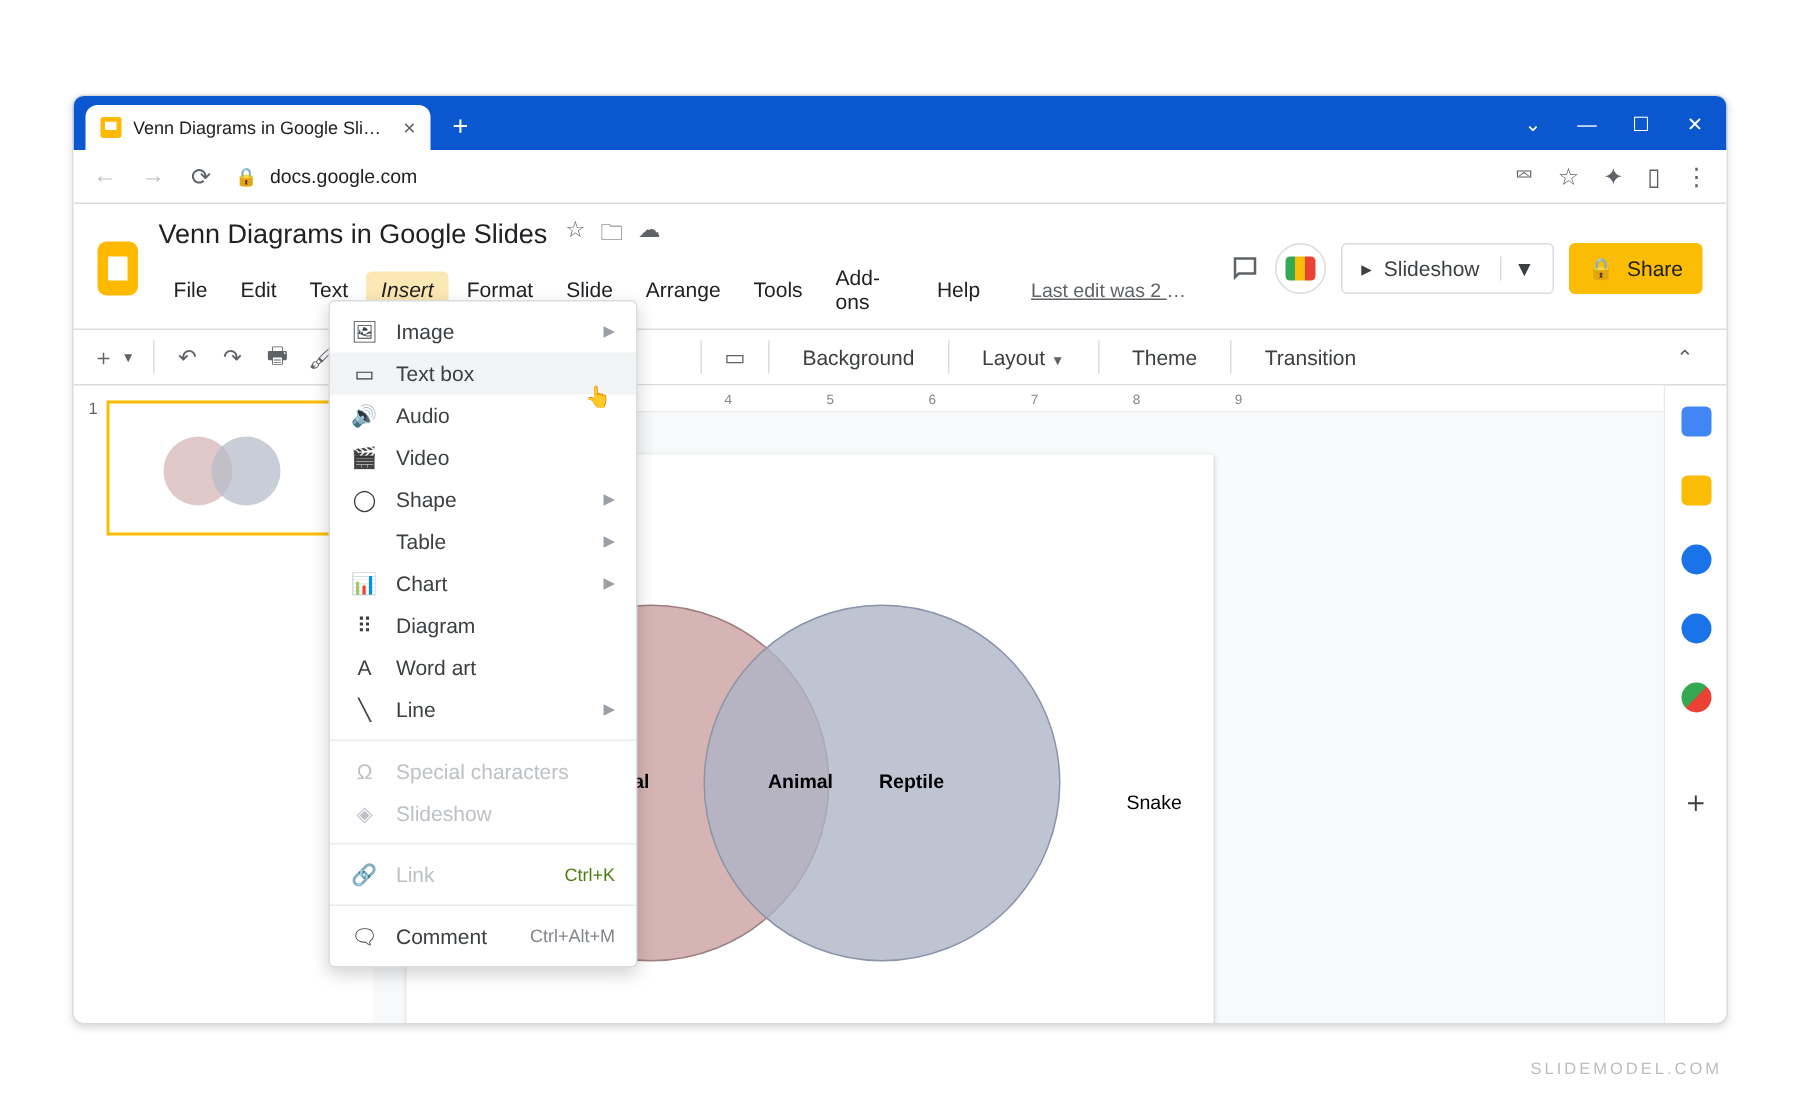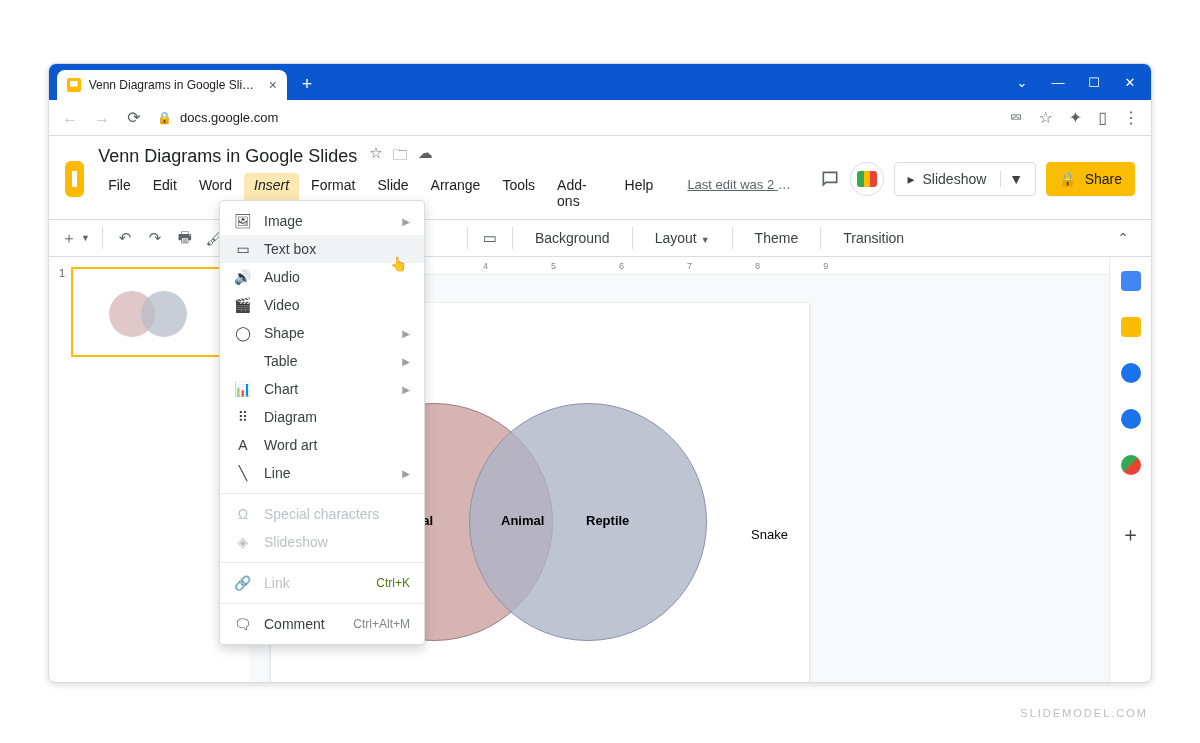--- a/index.html
+++ b/index.html
@@ -44,21 +44,21 @@
   .header-right{ margin-left:auto; display:flex; align-items:center; gap:10px;}
   .hdr-btn{ height:34px; display:flex; align-items:center; gap:8px; padding:0 12px; border:1px solid #dadce0; border-radius:4px; font-size:14px; color:#3c4043; background:#fff;}
   .hdr-btn.share{ background:#fbbc04; border-color:#fbbc04; font-weight:500; color:#202124;}
   .hdr-btn.slideshow{ padding-right:4px;}
   .slideshow .caret{ border-left:1px solid #dadce0; padding:0 8px; margin-left:6px;}
   .meet-badge{ width:34px; height:34px; border:1px solid #dadce0; border-radius:50%; display:flex; align-items:center; justify-content:center;}
   .meet-icon{ width:20px; height:16px; background:linear-gradient(90deg,#34a853 0 33%,#fbbc04 33% 66%,#ea4335 66% 100%); border-radius:3px;}
   .comment-bubble{ width:20px;height:20px; }
 
   
-  .menu-bar{ display:flex; gap:2px; padding:2px 0 0 66px; font-size:14px; color:#202124;}
+  .menu-bar{ display:flex; align-items:center; gap:2px; padding:2px 0 0 66px; font-size:14px; color:#202124;}
   .menu-bar span{ padding:4px 10px; border-radius:4px;}
   .menu-bar span.open{ background:#fce8b2;font-style:italic;}
   .edit-status{ margin-left:12px; color:#5f6368; text-decoration:underline; font-size:13px; white-space:nowrap; overflow:hidden; text-overflow:ellipsis; max-width:150px;}
 
   
   .toolbar{ height:38px; border-top:1px solid #dadce0; border-bottom:1px solid #dadce0; margin-top:6px; display:flex; align-items:center; padding:0 10px; gap:10px; color:#5f6368; font-size:14px;}
   .toolbar .sep{ width:1px; height:22px; background:#dadce0; margin:0 2px;}
   .tb-icon{ width:20px; text-align:center; font-size:15px;}
   .tb-plus{ display:flex; align-items:center; gap:2px;}
   .tb-pill{ padding:4px 10px; color:#3c4043;}
@@ -75,21 +75,21 @@
   .thumb .c2{ left:68px; background:#b7bcc9;}
 
   .canvas-area{ flex:1; position:relative; background:#f8f9fa; overflow:hidden;}
   .ruler{ height:18px; background:#fff; border-bottom:1px solid #e8eaed; font-size:9px; color:#80868b; display:flex; align-items:center; padding-left:30px; gap:57px; letter-spacing:6px;}
   .slide-canvas{ position:absolute; left:22px; top:28px; width:538px; height:400px; background:#fff; box-shadow:0 1px 3px rgba(0,0,0,0.2);}
   .circle{ position:absolute; border-radius:50%; }
   .circle.a{ left:44px; top:100px; width:238px; height:238px; background:rgba(201,155,155,0.75); border:1px solid #9e7d7d;}
   .circle.b{ left:198px; top:100px; width:238px; height:238px; background:rgba(173,180,199,0.78); border:1px solid #8b93a8;}
   .vlabel{ position:absolute; font-size:13px; font-weight:bold; color:#000;}
   .vlabel.l1{ left:110px; top:210px;}
-  .vlabel.l2{ left:230px; top:210px;}
+  .vlabel.l2{ left:241px; top:210px;}
   .vlabel.l3{ left:315px; top:210px;}
   .vlabel.l4{ left:480px; top:224px; font-weight:normal;}
   .vlabel.l0{ left:2px; top:210px; font-weight:bold;}
 
   .side-panel{ width:42px; border-left:1px solid #e8eaed; display:flex; flex-direction:column; align-items:center; gap:26px; padding-top:14px;}
   .sp-icon{ width:20px; height:20px; border-radius:4px;}
   .sp-cal{ background:#4285f4;}
   .sp-keep{ background:#fbbc04;}
   .sp-tasks{ background:#1a73e8; border-radius:50%;}
   .sp-contacts{ background:#1a73e8; border-radius:50%;}
@@ -160,21 +160,21 @@
         <span>Venn Diagrams in Google Slides</span>
         <div class="title-icons">
           <span>☆</span>
           <span>🗀</span>
           <span>☁</span>
         </div>
       </div>
       <div class="menu-bar" style="padding-left:0;">
         <span>File</span>
         <span>Edit</span>
-        <span>Word</span>
+        <span>Text</span>
         <span class="open">Insert</span>
         <span>Format</span>
         <span>Slide</span>
         <span>Arrange</span>
         <span>Tools</span>
         <span>Add-ons</span>
         <span>Help</span>
         <span class="edit-status">Last edit was 2 hou…</span>
       </div>
     </div>

